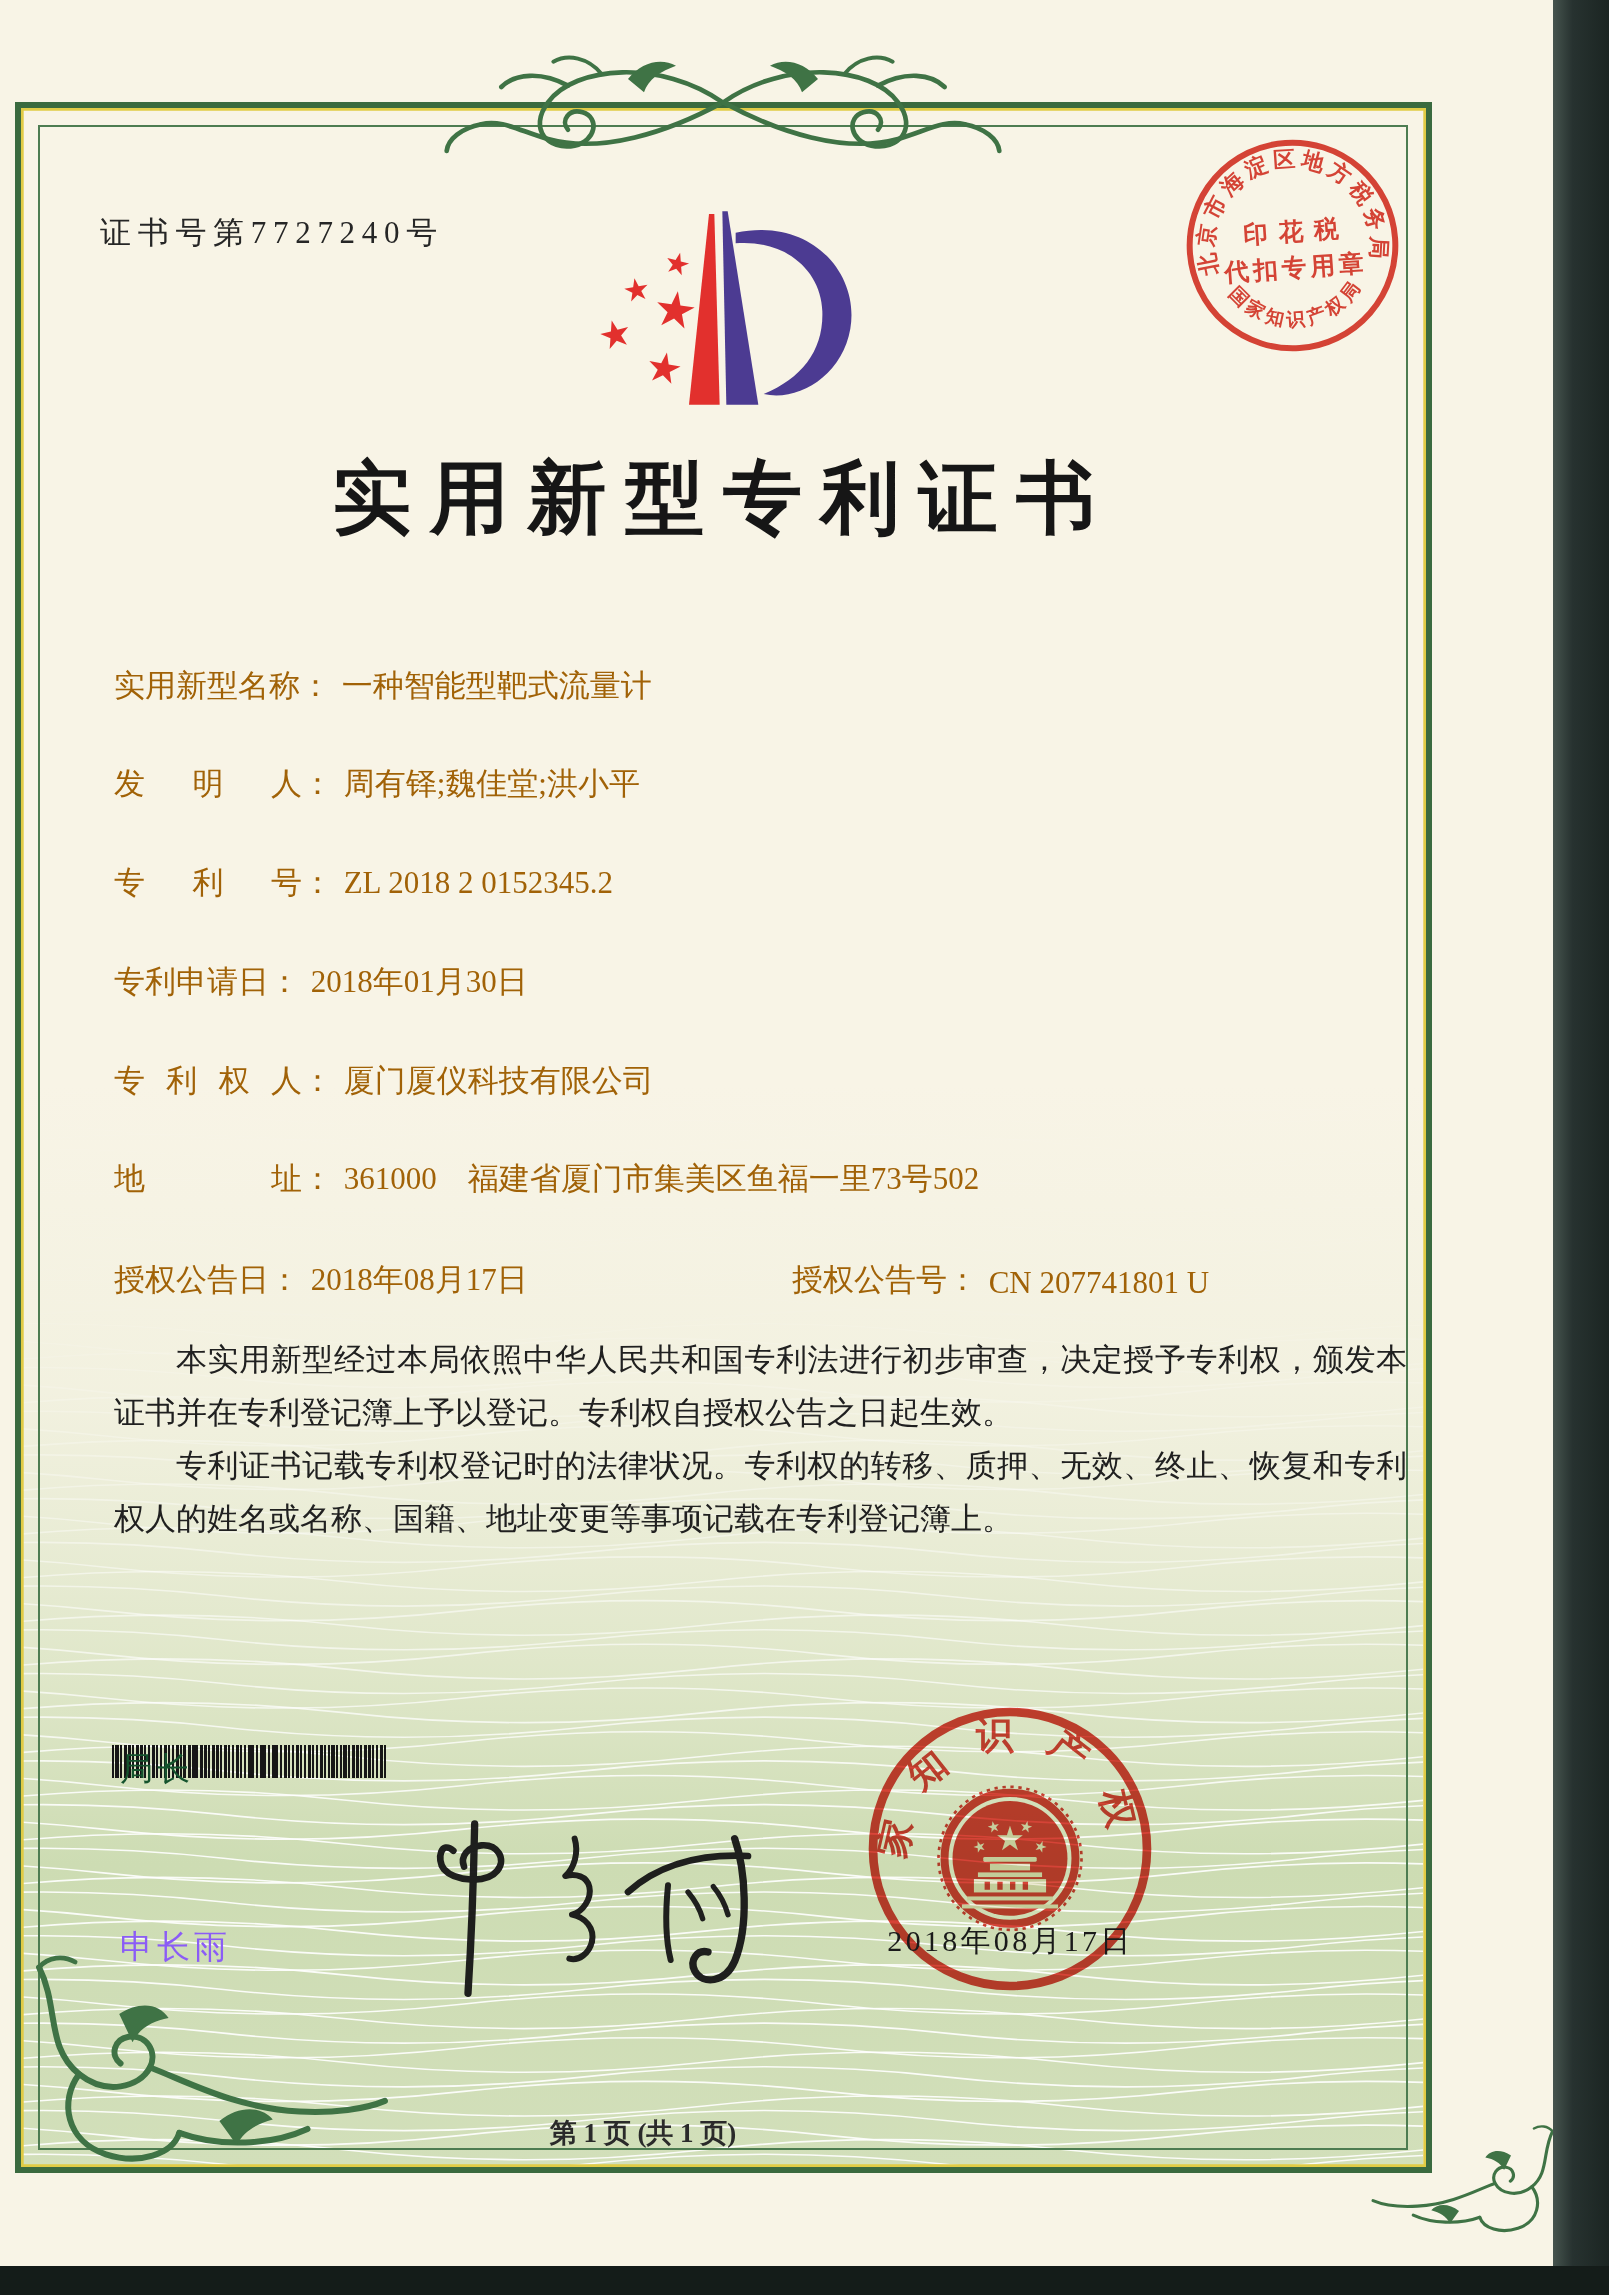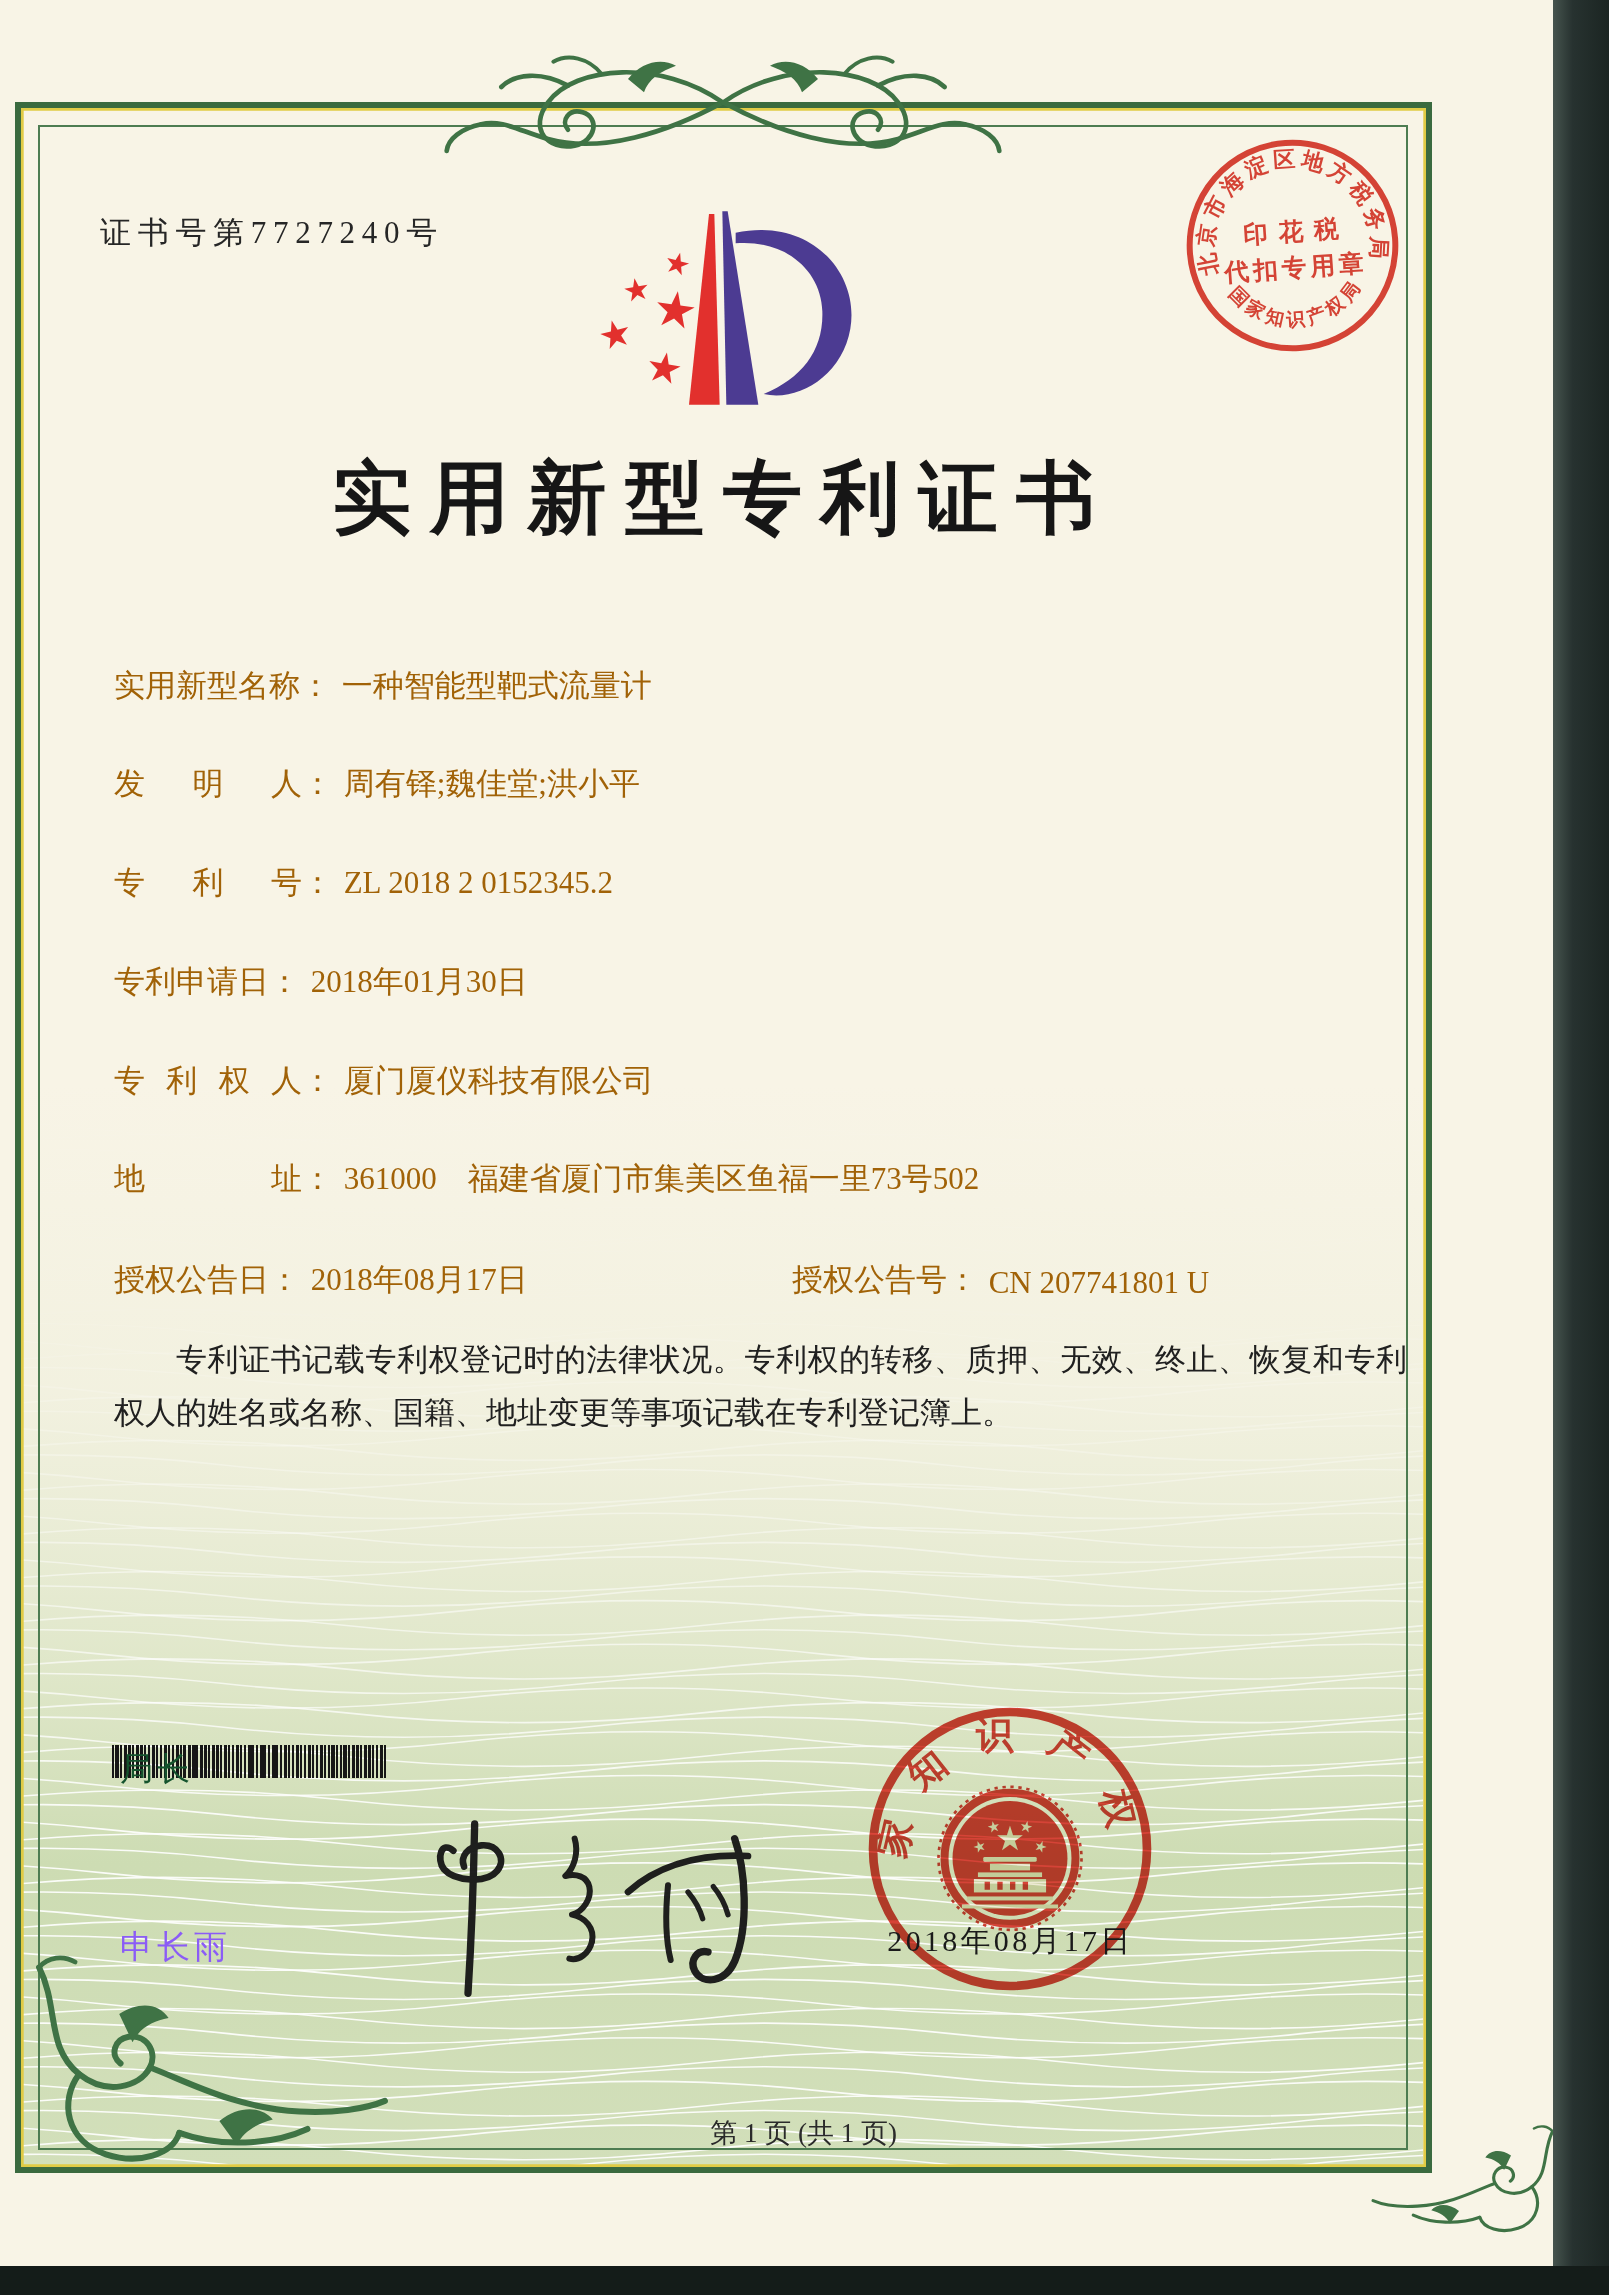--- a/index.html
+++ b/index.html
@@ -37,21 +37,21 @@
     repeating-linear-gradient(90deg,transparent 0 2.7px,#161616 2.7px 4px,transparent 4px 11.4px);}
   
   .director-title{left:120px;top:1747px;font-size:33px;letter-spacing:4px;color:#14532d;}
   .director-name{left:120px;top:1925px;font-size:33px;letter-spacing:4px;color:#8b5cf6;}
   .signature{left:374px;top:1812px;}
   
   .tax-stamp{left:1181px;top:134px;transform:rotate(-4deg);mix-blend-mode:multiply;opacity:.93;}
   .big-seal{left:863px;top:1702px;mix-blend-mode:multiply;opacity:.94;}
   .seal-date{left:862px;top:1921px;width:297px;text-align:center;font-size:30px;
              letter-spacing:3.3px;color:#1a1a1a;z-index:6;}
-  .footer{left:389px;top:2115px;width:508px;text-align:right;font-size:27px;color:#2a2a2a;}
+  .footer{left:389px;top:2115px;width:508px;text-align:center;font-size:27px;color:#2a2a2a;font-weight:bold;}
   svg{display:block;}
 </style>
 </head>
 <body>
 
 <div class="page">
 
   <svg class="abs" style="left:23.4px;top:1082px;" width="1400" height="1086" viewBox="0 0 2095 1625" preserveAspectRatio="none">
     <defs>
       <linearGradient id="wgrad" x1="0" y1="0" x2="0" y2="1">
@@ -246,20 +246,21 @@
       <span>：</span>
     <span class="val">2018年08月17日</span>
     <span class="grant-right">
       <span class="lbl">授权公告号</span>
         <span>：</span>
       <span class="val">CN 207741801 U</span>
     </span>
   </div>
 
   <div class="abs body-text">
+    <p>本实用新型经过本局依照中华人民共和国专利法进行初步审查，决定授予专利权，颁发本证书并在专利登记簿上予以登记。专利权自授权公告之日起生效。</p>
     <p>专利证书记载专利权登记时的法律状况。专利权的转移、质押、无效、终止、恢复和专利权人的姓名或名称、国籍、地址变更等事项记载在专利登记簿上。</p>
   </div>
 
   <div class="abs barcode"></div>
 
   <div class="abs director-title">局长</div>
   <div class="abs director-name">申长雨</div>
 
   <svg class="abs signature" width="428" height="200" viewBox="0 0 640 300" fill="none" stroke="#151515" stroke-linecap="round" stroke-linejoin="round" opacity="0.95">
     <path stroke-width="11" d="M150,18 C149,70 147,160 140,272"></path>

